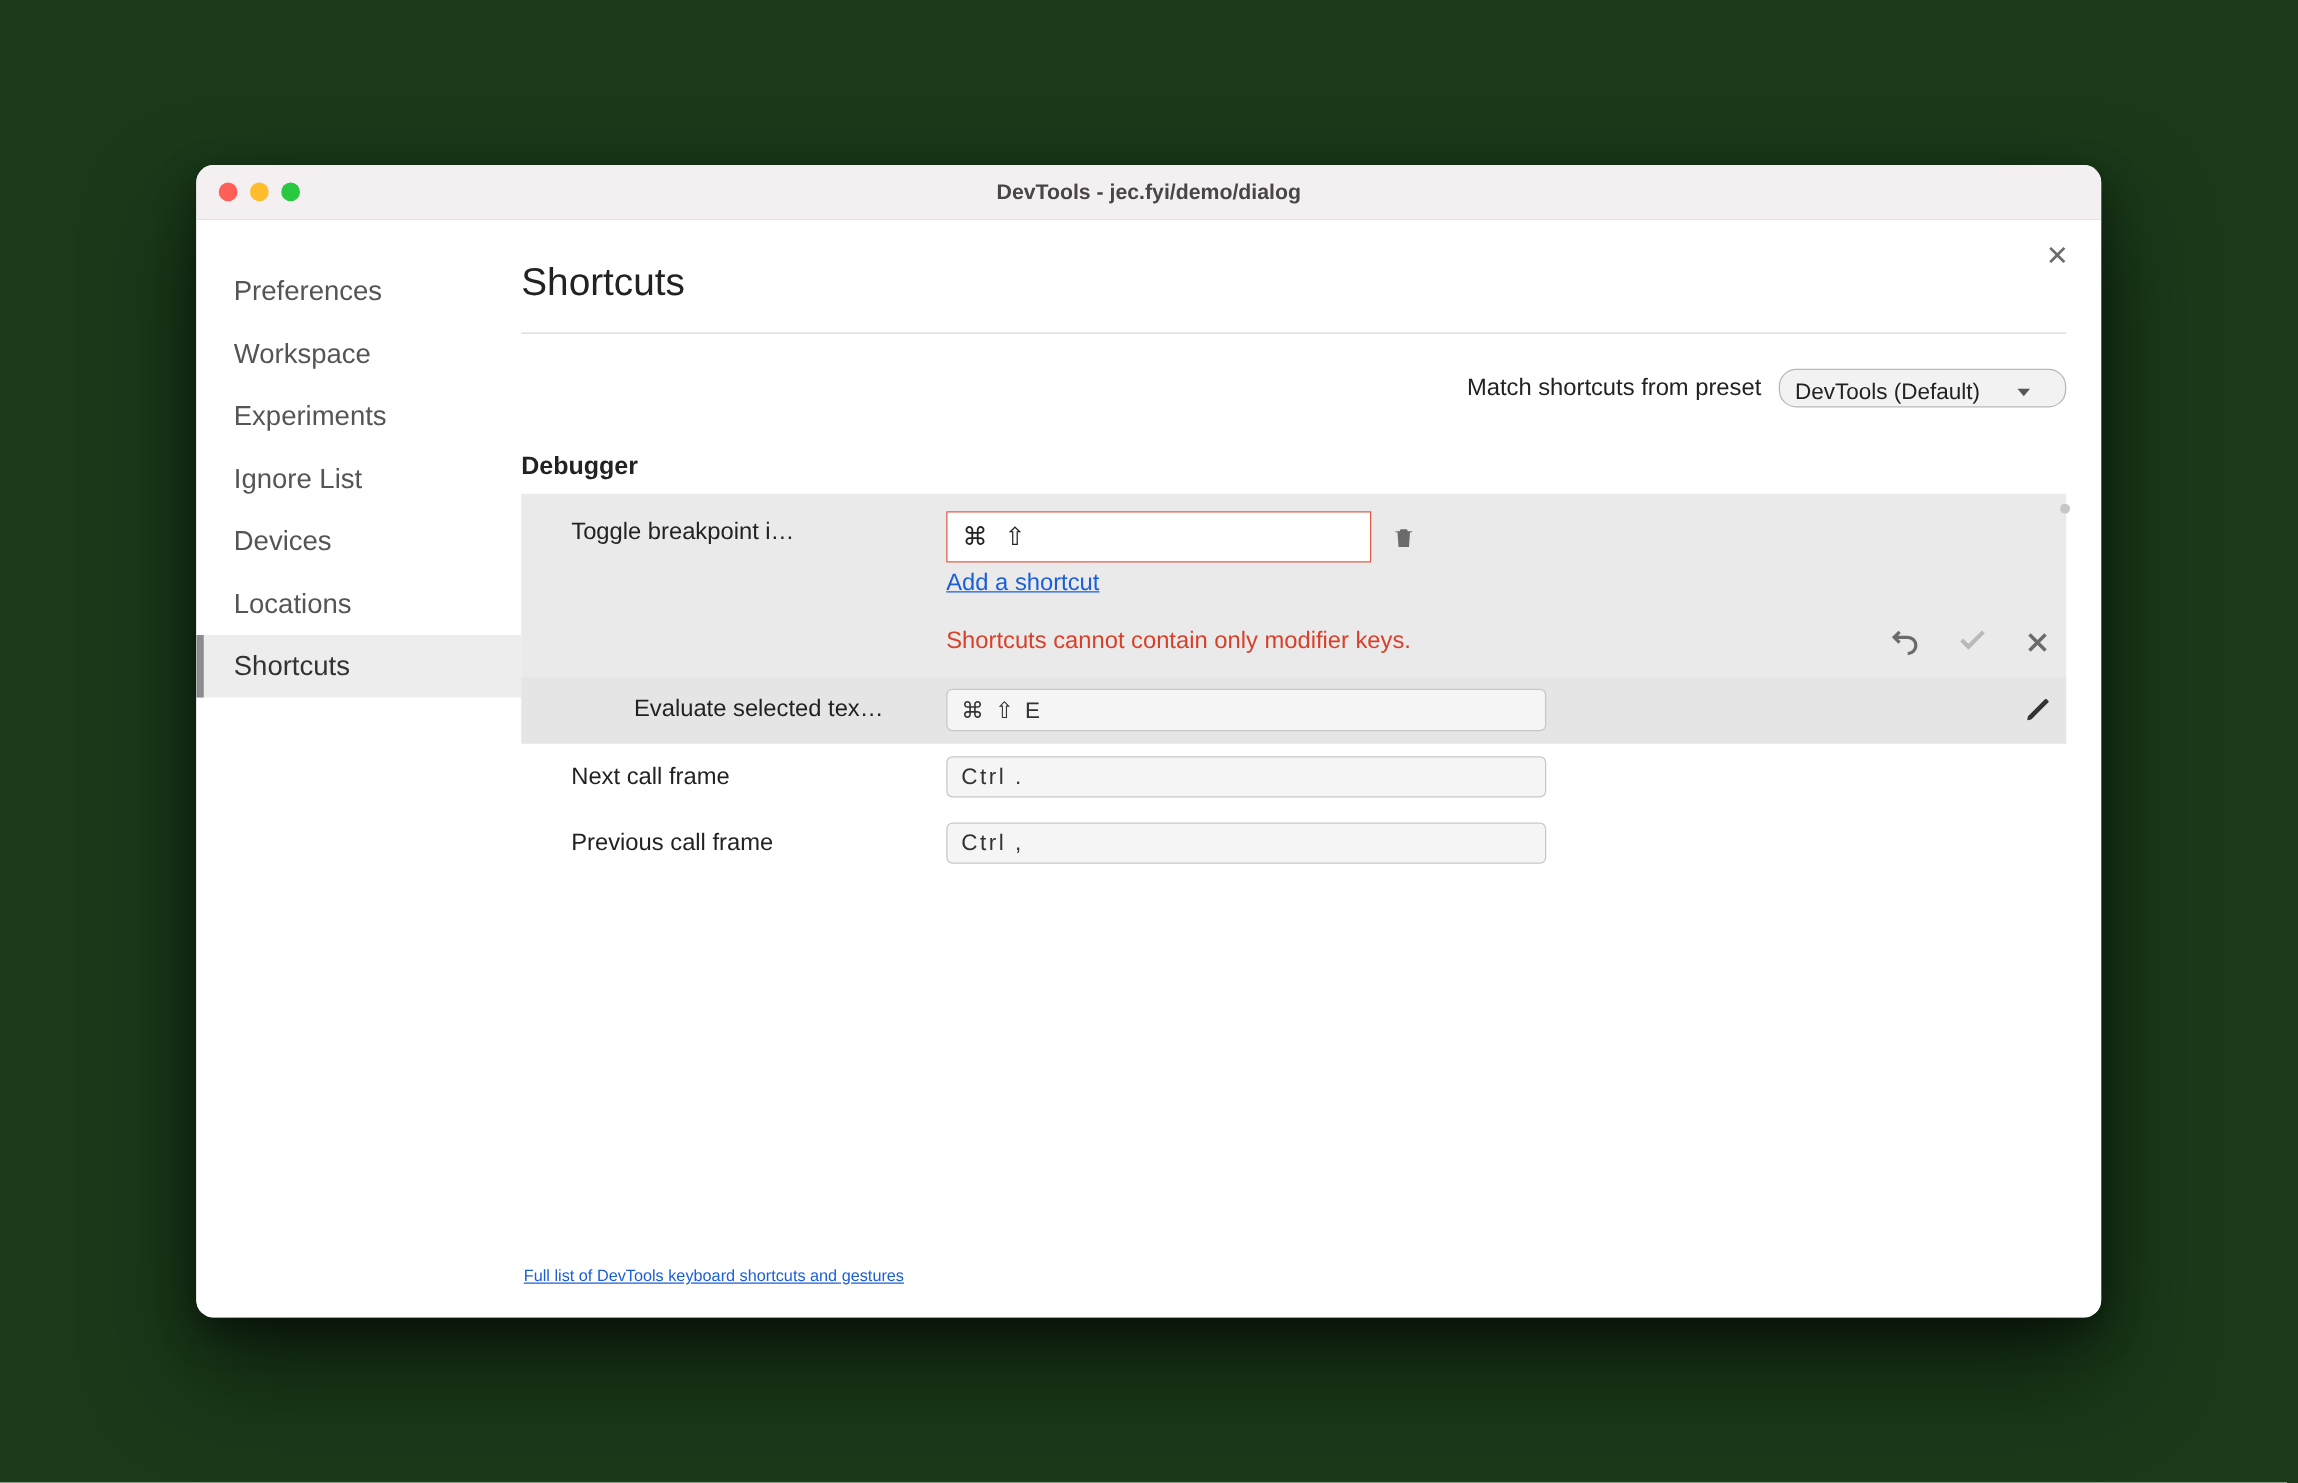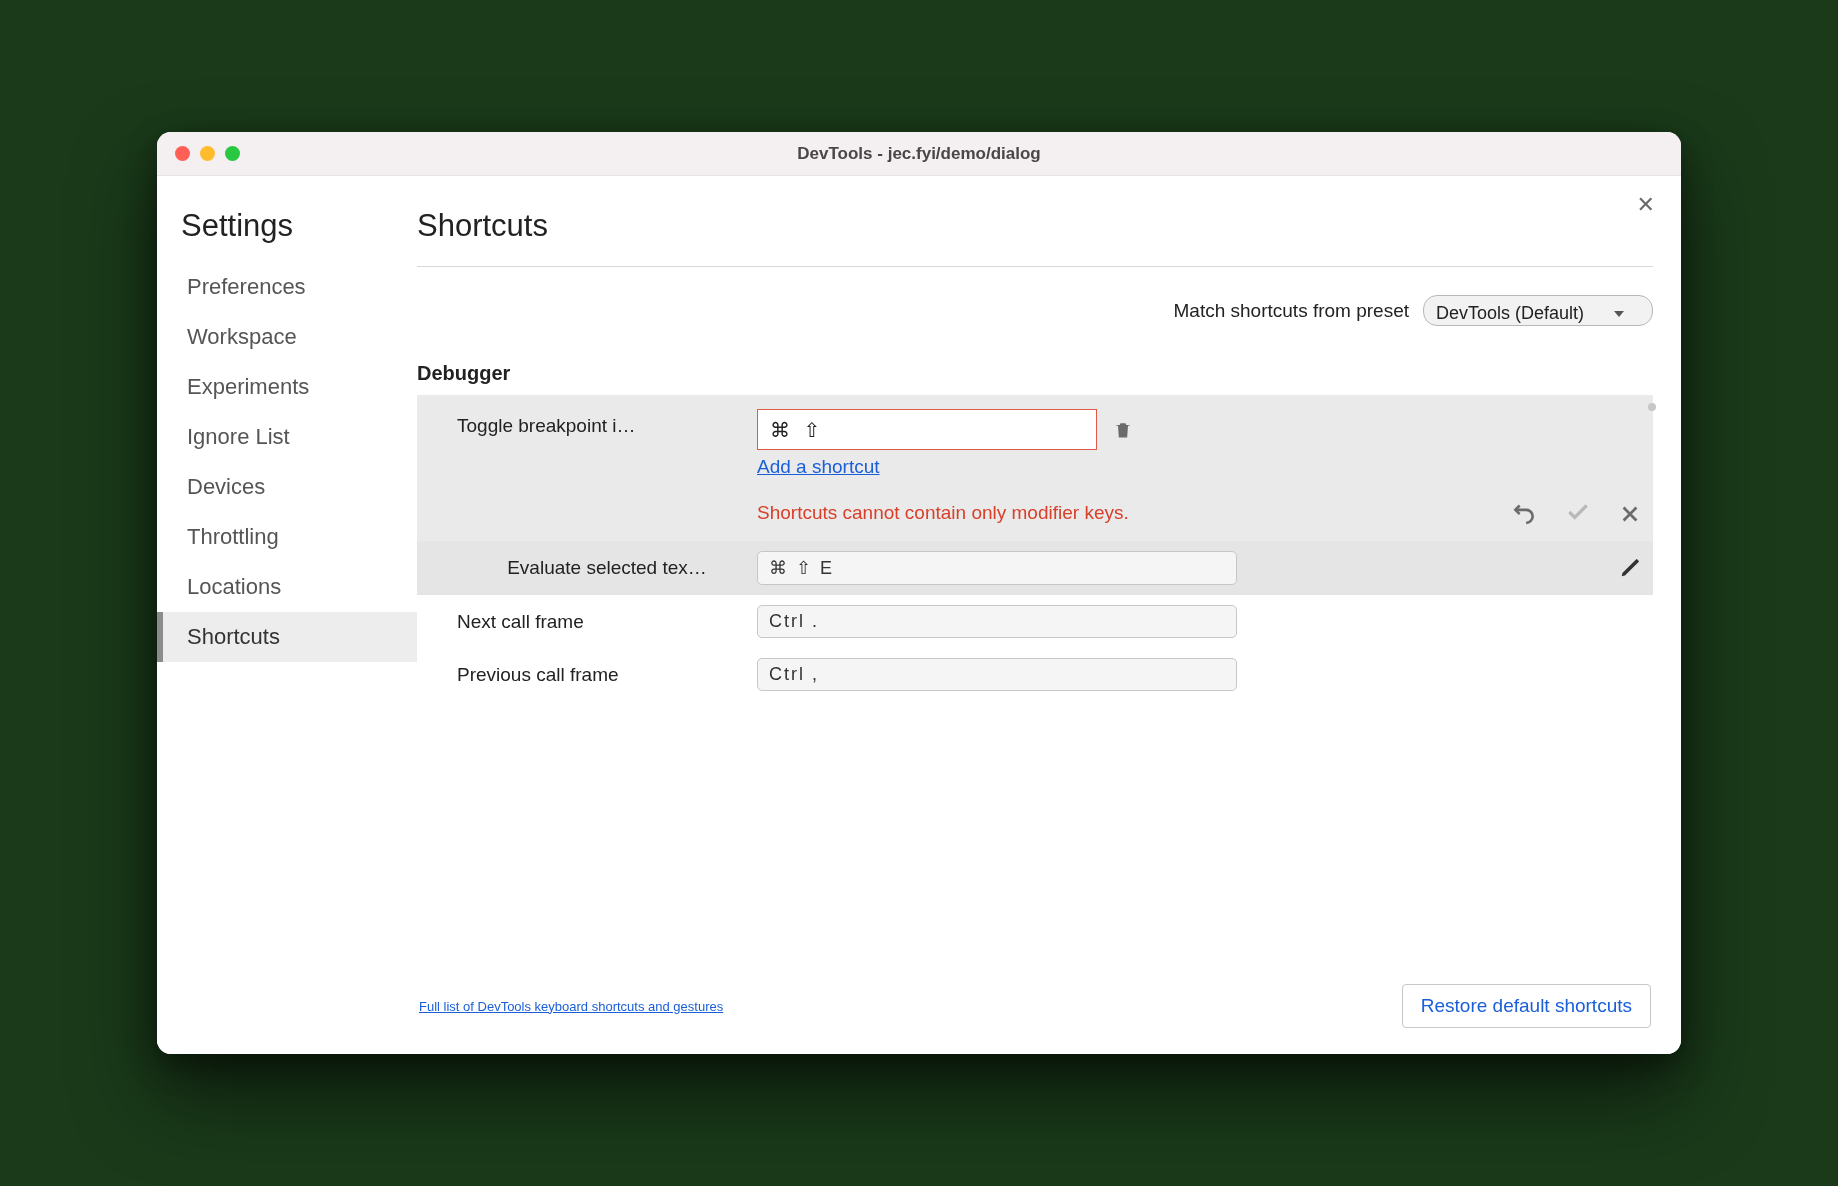--- a/index.html
+++ b/index.html
@@ -253,27 +253,25 @@
       <div class="tl tl-min"></div>
       <div class="tl tl-max"></div>
     </div>
     <div class="title-text">DevTools - jec.fyi/demo/dialog</div>
   </div>
 
   <div class="content">
     <div class="close-x">✕</div>
 
     <div class="sidebar">
-      <h1>Settings</h1>
       <div class="nav-item"><span>Preferences</span></div>
       <div class="nav-item"><span>Workspace</span></div>
       <div class="nav-item"><span>Experiments</span></div>
       <div class="nav-item"><span>Ignore List</span></div>
       <div class="nav-item"><span>Devices</span></div>
-      <div class="nav-item"><span>Throttling</span></div>
       <div class="nav-item"><span>Locations</span></div>
       <div class="nav-item selected"><span>Shortcuts</span></div>
     </div>
 
     <div class="main">
       <h2>Shortcuts</h2>
 
       <div class="preset-row">
         <span class="preset-label">Match shortcuts from preset</span>
         <div class="preset-select">
@@ -347,17 +345,16 @@
           <div class="row-label">Previous call frame</div>
           <div class="row-mid">
               <span class="kbd-chip">Ctrl ,</span>
             </div>
           <div class="row-spacer"></div>
         </div>
       </div>
 
       <div class="footer-row">
         <a class="footer-link">Full list of DevTools keyboard shortcuts and gestures</a>
-        <button class="restore-btn">Restore default shortcuts</button>
       </div>
     </div>
   </div>
 </div>
 
 </body></html>

